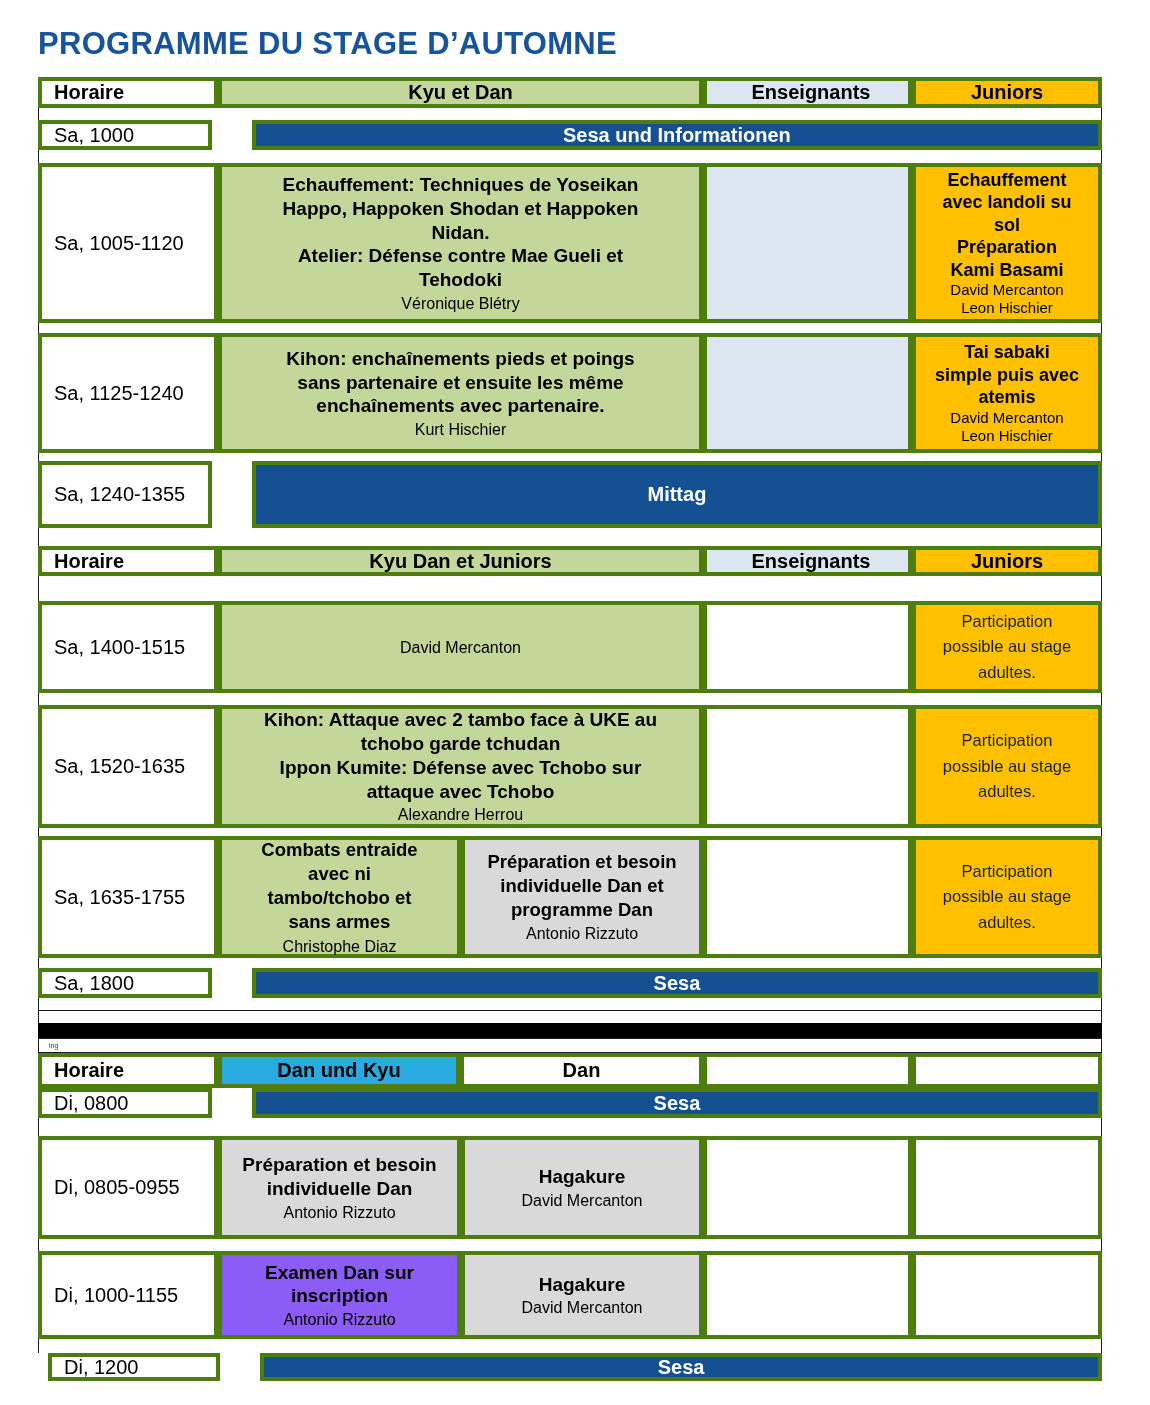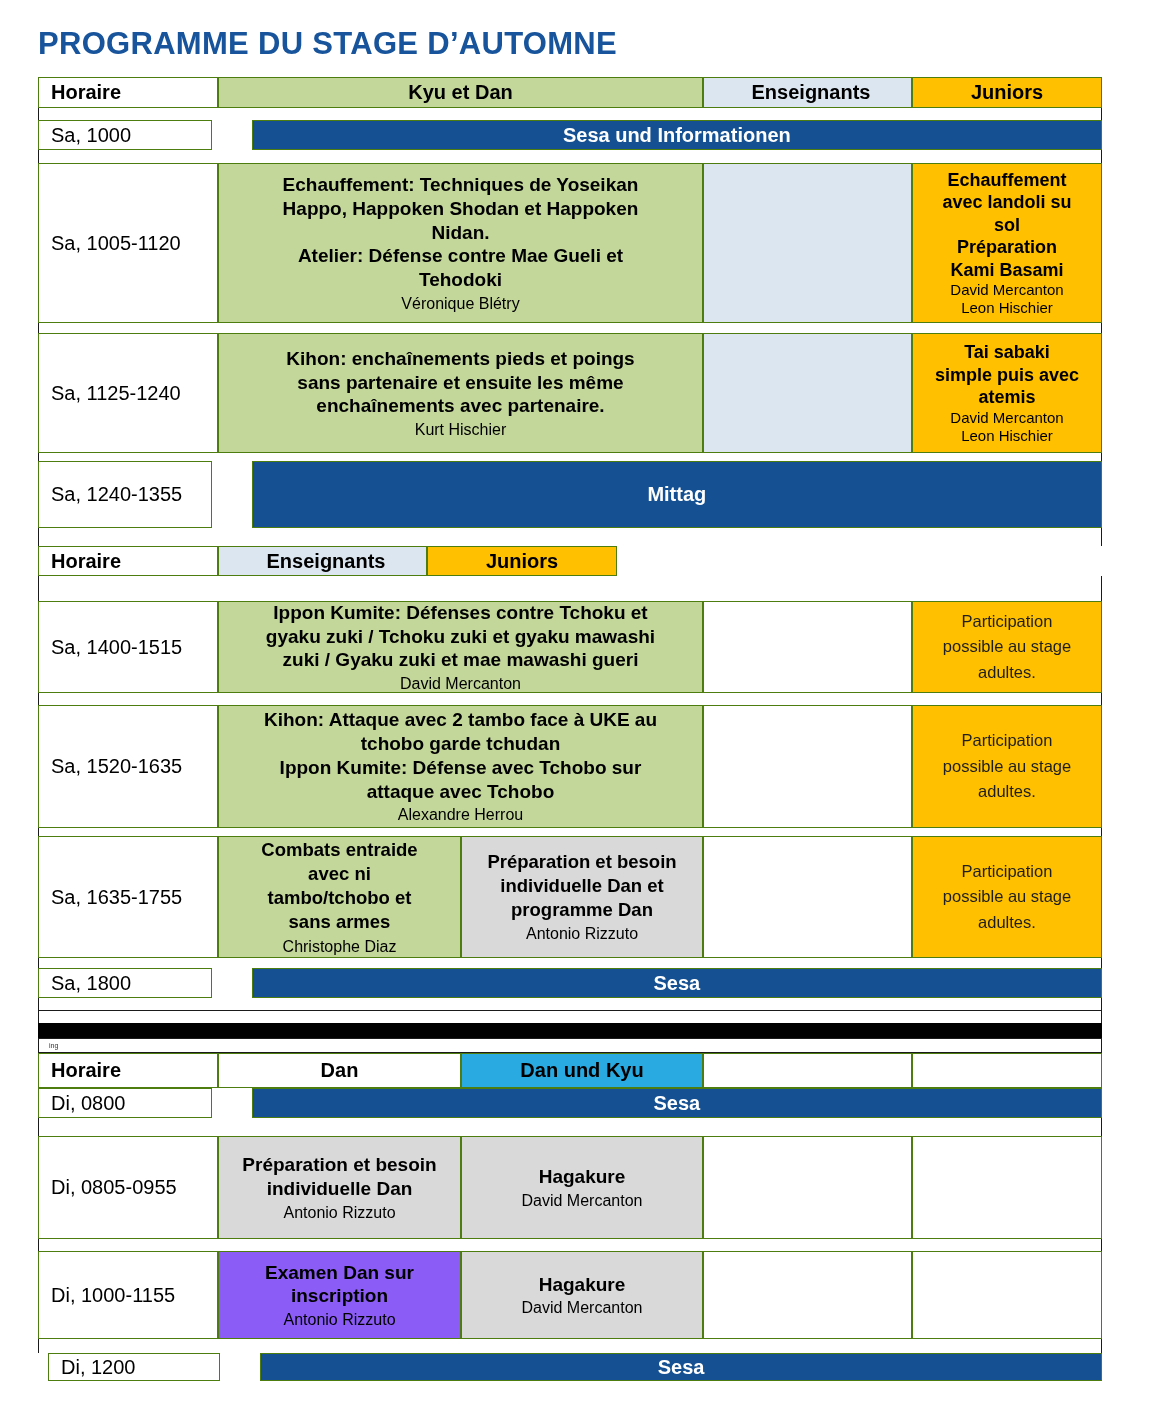--- a/index.html
+++ b/index.html
@@ -1,21 +1,21 @@
 <!DOCTYPE html>
 <html><head>
 <meta charset="utf-8">
 <style>
   html,body{margin:0;padding:0;background:#fff;}
   body{width:1150px;height:1405px;font-family:"Liberation Sans",sans-serif;color:#000;overflow:hidden;}
   .page{padding:26px 0 0 38px;}
   .title{color:#17549B;font-size:31px;font-weight:bold;margin:0 0 15px 0;letter-spacing:.3px;}
   .table{width:1064px;}
   .row{display:flex;align-items:stretch;}
-  .cell{box-sizing:border-box;border:1px solid #4d7c0f;display:flex;flex-direction:column;align-items:center;justify-content:center;text-align:center;background:#fff;}
+  .cell{box-sizing:border-box;border:4px solid #4d7c0f;display:flex;flex-direction:column;align-items:center;justify-content:center;text-align:center;background:#fff;}
   .c1{width:180px;}
   .c2{width:243px;}
   .c3{width:242px;}
   .c23{width:485px;}
   .c4{width:209px;padding-left:7px;}
   .c5{width:190px;}
   .cbar{width:884px;margin-left:40px;}
   .h31{height:31px;}.h30{height:30px;}.h160{height:160px;}.h120{height:120px;}
   .h57{height:67px;}.h92{height:92px;}.h123{height:123px;}.h122{height:122px;}
   .h35{height:35px;}.h103{height:103px;}.h88{height:88px;}.h28{height:28px;padding-left:10px;}
@@ -105,31 +105,29 @@
     <div class="gap g8"></div>
 
     <div class="row h57">
       <div class="cell c1 time">Sa, 1240-1355</div>
       <div class="cell cbar banner">Mittag</div>
     </div>
     <div class="gap g18"></div>
 
     <div class="row h30">
       <div class="cell c1 time hdr">Horaire</div>
+      <div class="cell c23 green hdr">Kyu Dan et Juniors</div>
       <div class="cell c4 lblue hdr">Enseignants</div>
       <div class="cell c5 gold hdr">Juniors</div>
     </div>
     <div class="gap g25"></div>
 
     <div class="row h92">
       <div class="cell c1 time">Sa, 1400-1515</div>
       <div class="cell c23 green">
-        <div class="act">Ippon Kumite: Défenses contre Tchoku et
-gyaku zuki / Tchoku zuki et gyaku mawashi
-zuki / Gyaku zuki et mae mawashi gueri</div>
         <div class="name">David Mercanton</div>
       </div>
       <div class="cell c4"></div>
       <div class="cell c5 gold">
         <div class="part">Participation
 possible au stage
 adultes.</div>
       </div>
     </div>
     <div class="gap g12"></div>
@@ -183,22 +181,22 @@
     <div class="gap g13 gap-b"></div>
     <div class="gap g12"></div>
 
     <div class="black-band"></div>
     <div class="micro">
       <span>ing</span>
     </div>
 
     <div class="row h35">
       <div class="cell c1 time hdr">Horaire</div>
+      <div class="cell c3 cyan hdr">Dan und Kyu</div>
       <div class="cell c2 hdr">Dan</div>
-      <div class="cell c3 cyan hdr">Dan und Kyu</div>
       <div class="cell c4"></div>
       <div class="cell c5"></div>
     </div>
 
     <div class="row h30">
       <div class="cell c1 time">Di, 0800</div>
       <div class="cell cbar banner">Sesa</div>
     </div>
     <div class="gap g18"></div>
 

